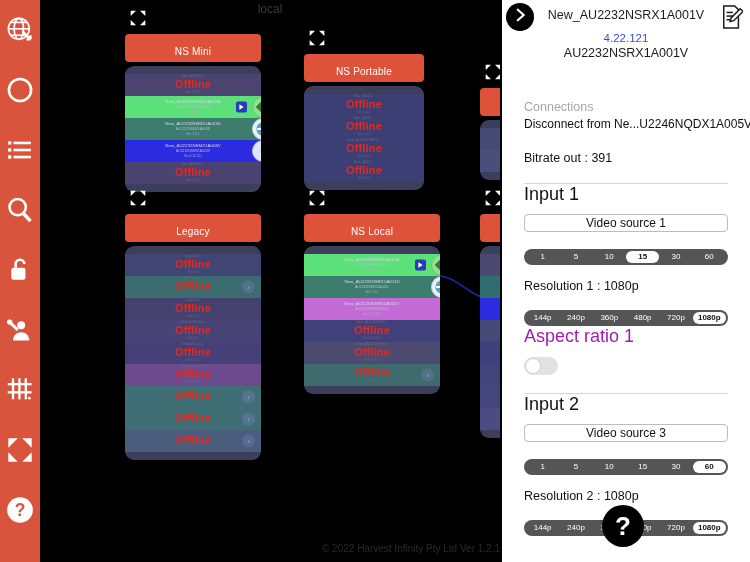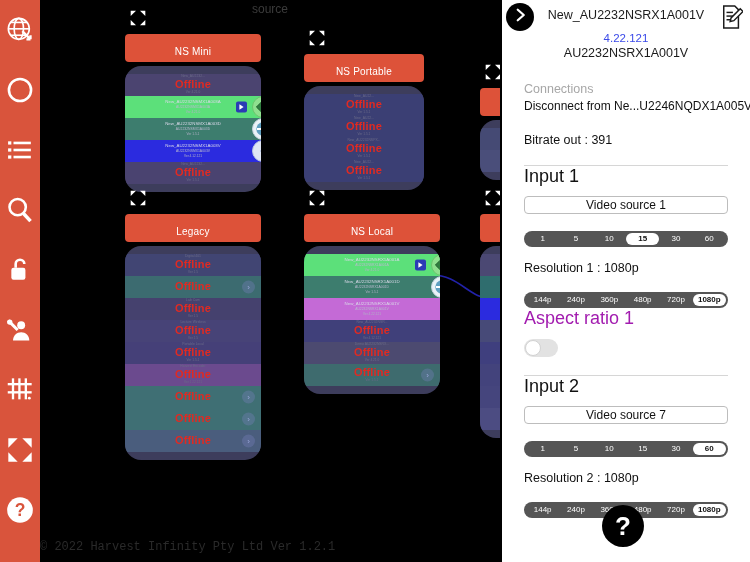--- a/index.html
+++ b/index.html
@@ -28,42 +28,42 @@
   #canvas {
     position: absolute; left: 40px; top: 0; width: 460px; height: 562px;
     background: #000; overflow: hidden;
   }
   #canvas-title {
     position: absolute; top: 2px; left: 0; width: 460px;
     text-align: center; color: #3b3b3b; font-size: 12px;
   }
   #footer {
     position: absolute; bottom: 8px; left: 0; width: 460px;
-    text-align: left; color: #2a2a2a; font-size: 12px; font-family: Liberation Mono, monospace;
+    text-align: right; color: #2a2a2a; font-size: 10px;
   }
 
   .card { position: absolute; }
   .card-expand {
     position: absolute; top: -24px; left: 5px;
     width: 16px; height: 16px; cursor: pointer;
   }
   .card-header {
     border-radius: 4px;
     background: #dd5239;
     color: #fff;
     font-size: 10px;
     text-align: center;
     padding: 12px 0 5px;
     letter-spacing: .2px;
     cursor: pointer;
   }
   .card-body {
     margin-top: 4px;
     background: #3d3d5c;
-    border-radius: 16px;
+    border-radius: 9px;
     padding: 8px 0 8px 0;
     overflow: hidden;
   }
   .node-row {
     position: relative;
     height: 22px;
     display: flex; flex-direction: column;
     align-items: center; justify-content: center;
     cursor: pointer;
     overflow: hidden;
@@ -113,21 +113,21 @@
     width: 28px; height: 28px; border-radius: 50%;
     background: #000; display: flex; align-items: center; justify-content: center;
     cursor: pointer;
   }
   #panel-edit { position: absolute; right: 7px; top: 4px; cursor: pointer; }
   .p-title { text-align: center; font-size: 12.5px; color: #1b1b1b; margin-top: 8px; }
   .p-ver   { text-align: center; font-size: 11.5px; color: #3b4ae8; margin-top: 10px; }
   .p-sub   { text-align: center; font-size: 12.5px; color: #1b1b1b; margin-top: 2px; }
 
   .p-pad { padding: 0 22px; }
-  .p-muted { color: #a7a7a7; font-size: 12.5px; margin-top: 22px; }
+  .p-muted { color: #a7a7a7; font-size: 12.5px; margin-top: 40px; }
   .p-line  { color: #111; font-size: 12px; margin-top: 3px; white-space: nowrap; }
   .p-bitrate { color: #111; font-size: 12.5px; margin-top: 20px; }
   .p-rule { height: 1px; background: #d6d6d6; margin: 18px 22px 0; }
   .p-label { color: #111; font-size: 18px; margin-top: 0; }
   .p-label.dim { color: #a21caf; }
 
   .src-box {
     margin-top: 9px; height: 18px; border: 1px solid #bdbdbd; border-radius: 4px;
     display: flex; align-items: center; justify-content: center;
     font-size: 12px; color: #111; cursor: pointer; background: #fff;
@@ -248,21 +248,21 @@
       <span>
         <svg width="28" height="28" viewBox="0 0 24 24">
           <circle cx="12" cy="12" r="11" fill="#fff"></circle>
           <text x="12" y="17.5" font-size="15" font-weight="bold" text-anchor="middle" fill="#d9543c" font-family="Liberation Sans, sans-serif">?</text>
         </svg>
       </span>
     </div>
   </div>
 
   <div id="canvas">
-    <div id="canvas-title">source</div>
+    <div id="canvas-title">local</div>
 
     <svg class="link-svg" style="left:390px;top:265px;width:80px;height:60px">
       <path d="M2 10 C 30 10, 40 35, 62 33" stroke="#2222aa" stroke-width="1.6" fill="none"></path>
       <circle cx="66" cy="32" r="3.2" fill="none" stroke="#1a1a8a" stroke-width="1.4"></circle>
       <circle cx="72.5" cy="32" r="3.2" fill="none" stroke="#1a1a8a" stroke-width="1.4"></circle>
     </svg>
 
     <div id="groups-host">
         <div class="card" style="left: 85px; top: 34px; width: 136px;">
           <div class="card-expand"><svg width="16" height="16" viewBox="0 0 24 24" fill="#fff">
@@ -553,21 +553,21 @@
       <div class="p-label dim">Aspect ratio 1</div>
       <div class="toggle">
           <div class="knob"></div>
         </div>
     </div>
 
     <div class="p-rule"></div>
 
     <div class="p-pad">
       <div class="p-label">Input 2</div>
-      <div class="src-box">Video source 7</div>
+      <div class="src-box">Video source 3</div>
       <div class="seg" id="seg-fps-2">
           <div class="seg-item">1</div>
           <div class="seg-item">5</div>
           <div class="seg-item">10</div>
           <div class="seg-item">15</div>
           <div class="seg-item">30</div>
           <div class="seg-item sel">60</div>
         </div>
       <div class="res-line">Resolution 2  :  1080p</div>
       <div class="seg res" id="seg-res-2">

